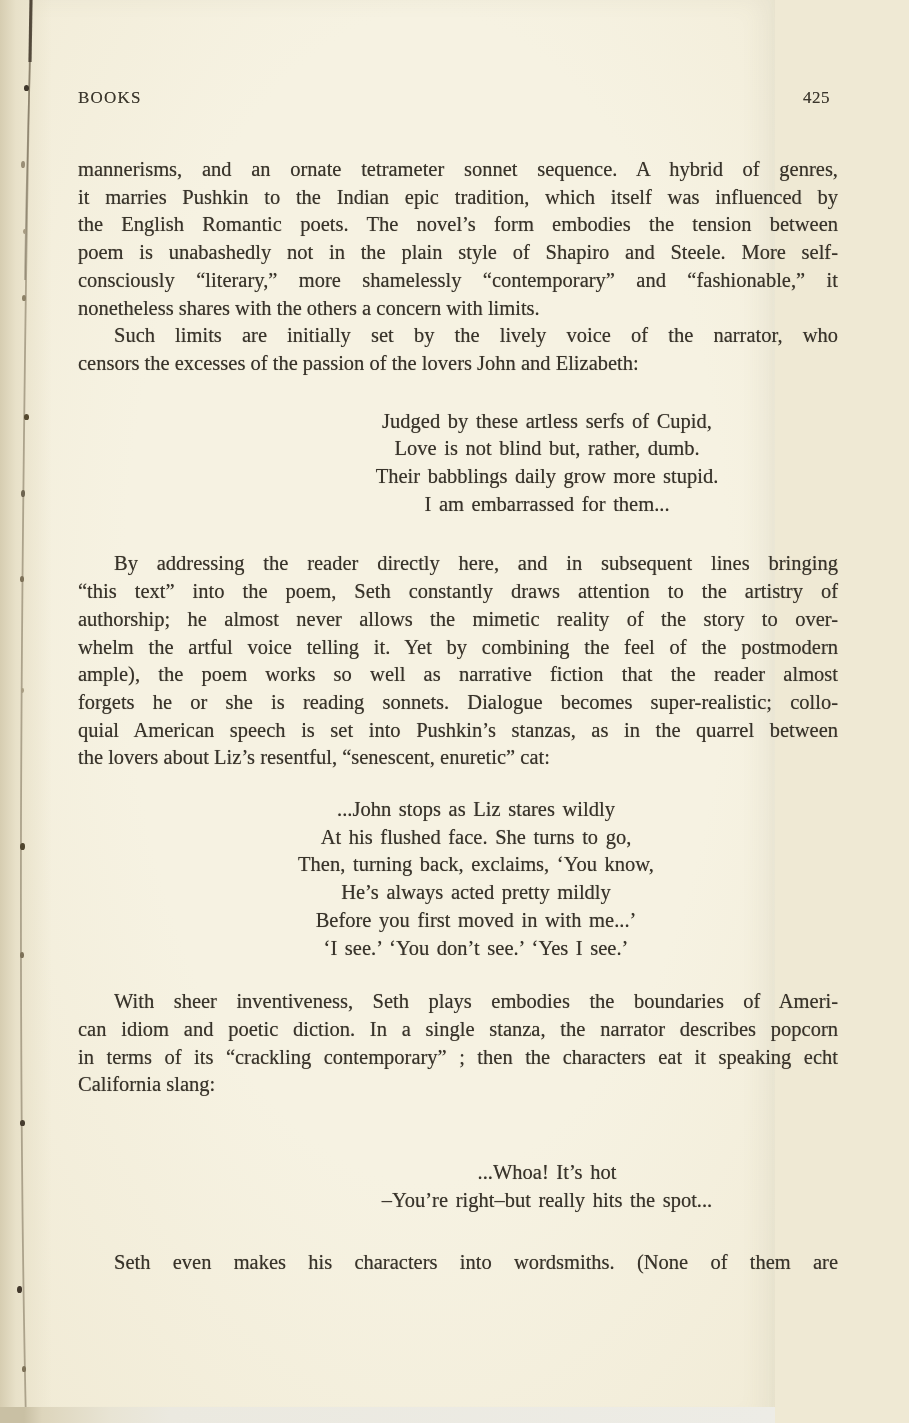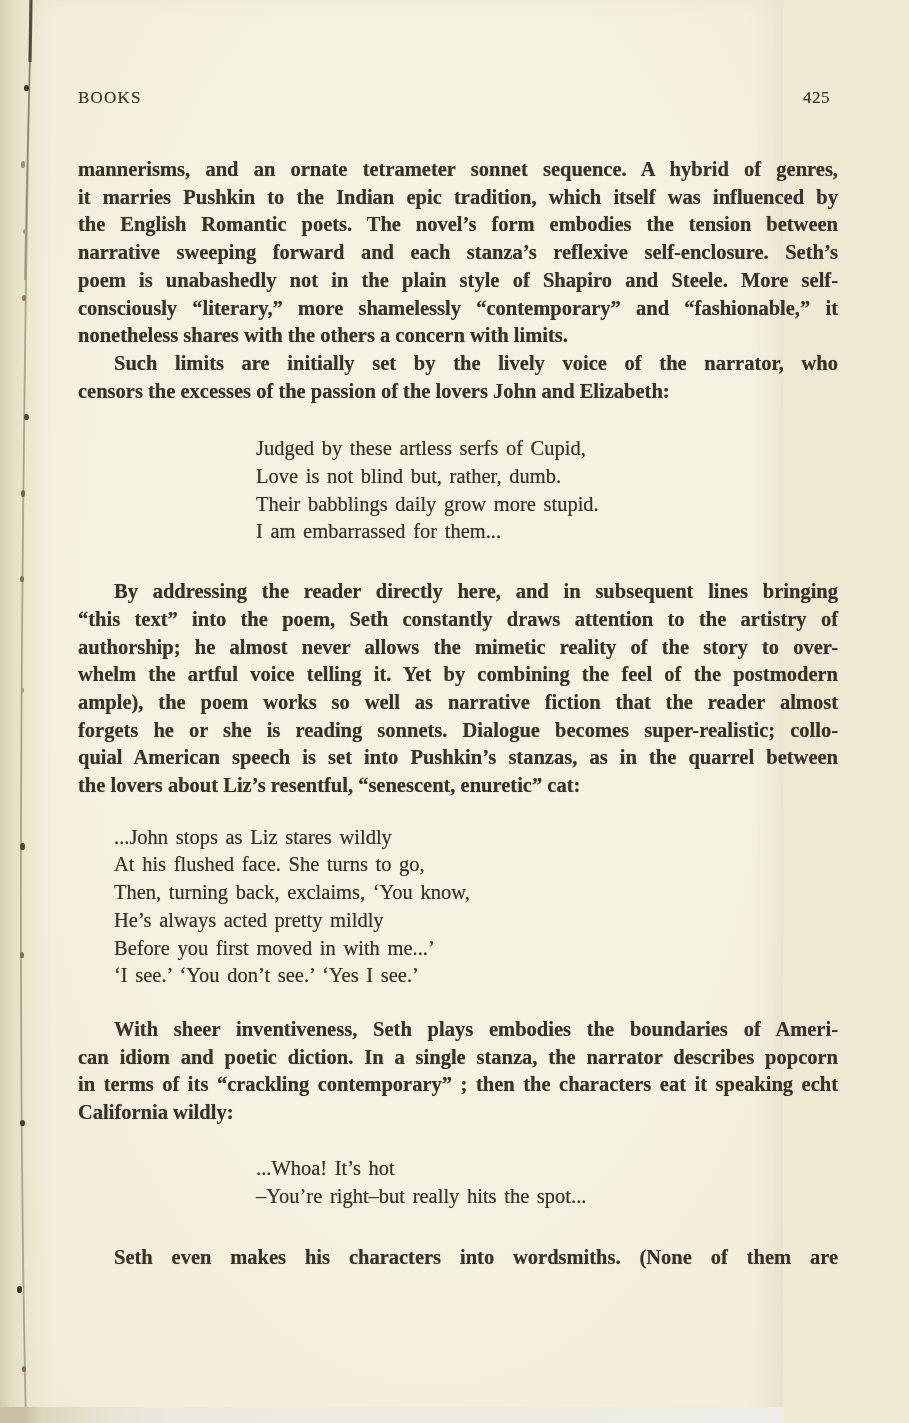--- a/index.html
+++ b/index.html
@@ -11,21 +11,20 @@
     background: #efe9d4;
   }
   .page {
     position: relative;
     width: 775px;
     height: 1423px;
     background: radial-gradient(ellipse at 55% 42%, #f6f2e2 50%, #f1ebd6 95%, #ede6cd 100%);
     font-family: "Liberation Serif", "DejaVu Serif", serif;
     color: #38332a;
     box-shadow: inset -14px 0 22px rgba(120,110,80,0.07), inset 0 -6px 10px rgba(120,110,80,0.04);
-    padding-left: 8px;
   }
   
   .gutter {
     position: absolute;
     left: 0; top: 0; bottom: 0;
     width: 52px;
     background: linear-gradient(to right, #d6cdb1 0px, #e8e1c9 16px, rgba(243,238,220,0) 52px);
     pointer-events: none;
   }
   .binding-svg {
@@ -57,36 +56,36 @@
   
   .content {
     position: absolute;
     left: 78px;
     top: 156px;
     width: 760px;
     font-size: 20.5px;
     line-height: 27.7px;
     text-shadow: 0 0 0.7px rgba(56,51,42,0.6);
   }
-  .para { margin: 0; font-weight: bold; }
+  .para { margin: 0; }
   .para .line {
     text-align: justify;
     text-align-last: justify;
     text-justify: inter-word;
   }
   .para .line.end { text-align-last: left; }
   .para .line.indent { text-indent: 36px; }
   .verse {
     margin: 30px 0 32px 178px;
     word-spacing: 2.5px;
   }
-  .verse .line { text-align: left; }
+  .verse .line { text-align: center; }
   
   .content > :nth-child(5) { margin-top: 24px; margin-bottom: 26px; margin-left: 36px; }
-  .content > :nth-child(7) { margin-top: 28px; margin-bottom: 34px; }
+  .content > :nth-child(7) { margin-top: 60px; margin-bottom: 34px; }
   
   .bottom-edge {
     position: absolute;
     left: 0; right: 0; bottom: 0;
     height: 16px;
     background: linear-gradient(to right,
       #c9c0a4 0px, #c9c0a4 24px,
       #ddd5bc 42px,
       #e8e4d4 110px,
       #ebe9e0 170px,
@@ -124,21 +123,20 @@
   <div class="header">
     <span class="section-title">BOOKS</span>
     <span class="page-number">425</span>
   </div>
 
   <div class="content">
       <div class="para">
         <div class="line">mannerisms, and an ornate tetrameter sonnet sequence. A hybrid of genres,</div>
         <div class="line">it marries Pushkin to the Indian epic tradition, which itself was influenced by</div>
         <div class="line">the English Romantic poets. The novel’s form embodies the tension between</div>
-        <div class="line">narrative sweeping forward and each stanza’s reflexive self-enclosure. Seth’s</div>
         <div class="line">poem is unabashedly not in the plain style of Shapiro and Steele. More self-</div>
         <div class="line">consciously “literary,” more shamelessly “contemporary” and “fashionable,” it</div>
         <div class="line end">nonetheless shares with the others a concern with limits.</div>
       </div>
       <div class="para">
         <div class="line indent">Such limits are initially set by the lively voice of the narrator, who</div>
         <div class="line end">censors the excesses of the passion of the lovers John and Elizabeth:</div>
       </div>
       <div class="verse">
         <div class="line">Judged by these artless serfs of Cupid,</div>
@@ -161,21 +159,21 @@
         <div class="line">At his flushed face. She turns to go,</div>
         <div class="line">Then, turning back, exclaims, ‘You know,</div>
         <div class="line">He’s always acted pretty mildly</div>
         <div class="line">Before you first moved in with me...’</div>
         <div class="line">‘I see.’ ‘You don’t see.’ ‘Yes I see.’</div>
       </div>
       <div class="para">
         <div class="line indent">With sheer inventiveness, Seth plays embodies the boundaries of Ameri-</div>
         <div class="line">can idiom and poetic diction. In a single stanza, the narrator describes popcorn</div>
         <div class="line">in terms of its “crackling contemporary” ; then the characters eat it speaking echt</div>
-        <div class="line end">California wildly:</div>
+        <div class="line end">California slang:</div>
       </div>
       <div class="verse">
         <div class="line">...Whoa! It’s hot</div>
         <div class="line">–You’re right–but really hits the spot...</div>
       </div>
       <div class="para">
         <div class="line indent">Seth even makes his characters into wordsmiths. (None of them are</div>
       </div>
     </div>
 

